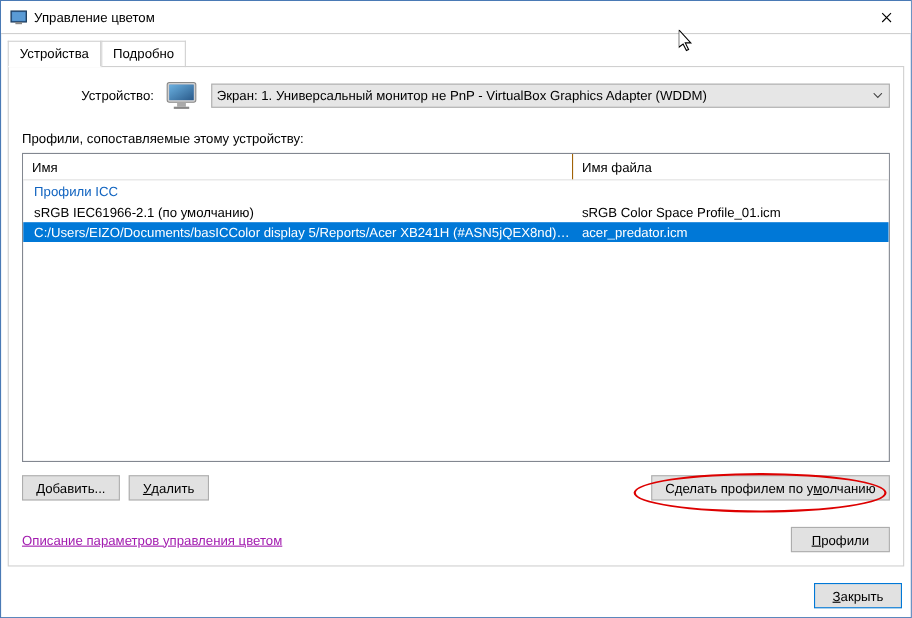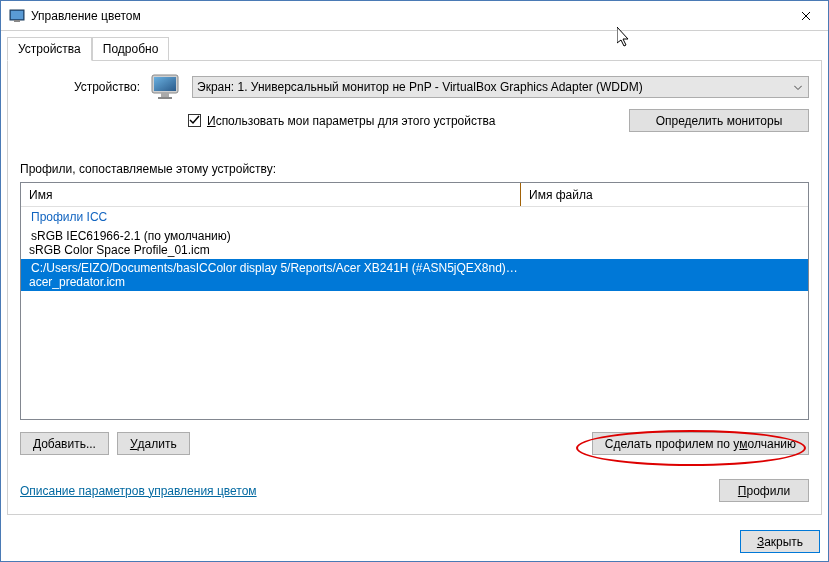--- a/index.html
+++ b/index.html
@@ -160,21 +160,20 @@
   .group-header {
     color: #1164c0;
     padding: 3px 10px;
     font-size: 12px;
   }
   .list-row {
     display: flex;
     padding: 2px 0;
     font-size: 12px;
     cursor: pointer;
-    flex-direction: column;
   }
   .list-row .c1 { width: 500px; padding-left: 10px; white-space: nowrap; overflow: hidden; text-overflow: ellipsis; }
   .list-row .c2 { flex: 1; padding-left: 8px; white-space: nowrap; overflow: hidden; text-overflow: ellipsis; }
   .list-row.selected { background: #0078d7; color: #fff; }
   .row-buttons {
     display: flex;
     justify-content: space-between;
     margin-top: 12px;
     align-items: center;
   }
@@ -188,21 +187,21 @@
     left: 575px;
     top: 429px;
     pointer-events: none;
   }
   .link-row {
     margin-top: 24px;
     display: flex;
     justify-content: space-between;
     align-items: center;
   }
-  .link { color: #0369a1; text-decoration: underline; cursor: pointer; font-size: 12px; }
+  .link { color: #a21caf; text-decoration: underline; cursor: pointer; font-size: 12px; }
   .footer {
     display: flex;
     justify-content: flex-end;
     padding: 8px;
   }
   .ul { text-decoration: underline; }
 </style>
 </head>
 <body>
 
@@ -255,31 +254,20 @@
         <div class="device-select">
           <span>Экран: 1. Универсальный монитор не PnP - VirtualBox Graphics Adapter (WDDM)</span>
           <span class="chevron">
             <svg width="8" height="5" viewBox="0 0 8 5">
                 <path d="M0 0 L4 4 L8 0" fill="none" stroke="#444" stroke-width="1"></path>
               </svg>
           </span>
         </div>
       </div>
 
-      <div class="row-use">
-        <div class="chk-wrap">
-          <span class="chk">
-            <svg width="11" height="11" viewBox="0 0 11 11">
-                <path d="M1 5 L4 8 L10 1" fill="none" stroke="#000" stroke-width="1.5"></path>
-              </svg>
-          </span>
-          <span class="chk-label"><span class="u">И</span><span>спользовать мои параметры для этого устройства</span></span>
-        </div>
-        <button class="btn btn-wide">Определить мониторы</button>
-      </div>
 
       <div class="section-label">Профили, сопоставляемые этому устройству:</div>
 
       <div class="list-box">
         <div class="list-header">
           <div class="lh-col c1">Имя</div>
           <div class="lh-col c2">Имя файла</div>
         </div>
         <div class="list-body">
           <div class="group-header">Профили ICC</div>

